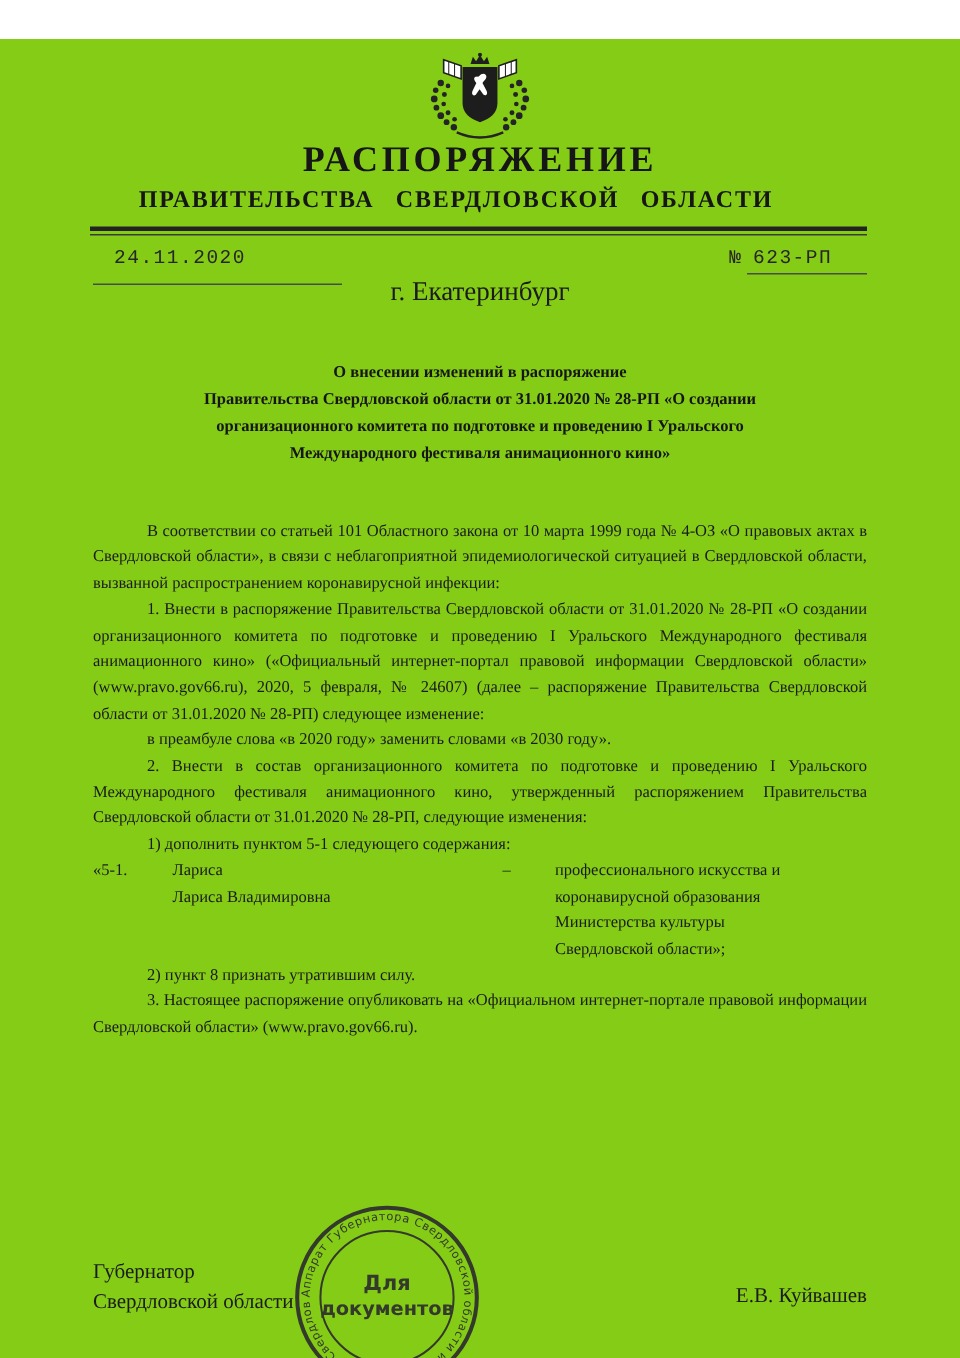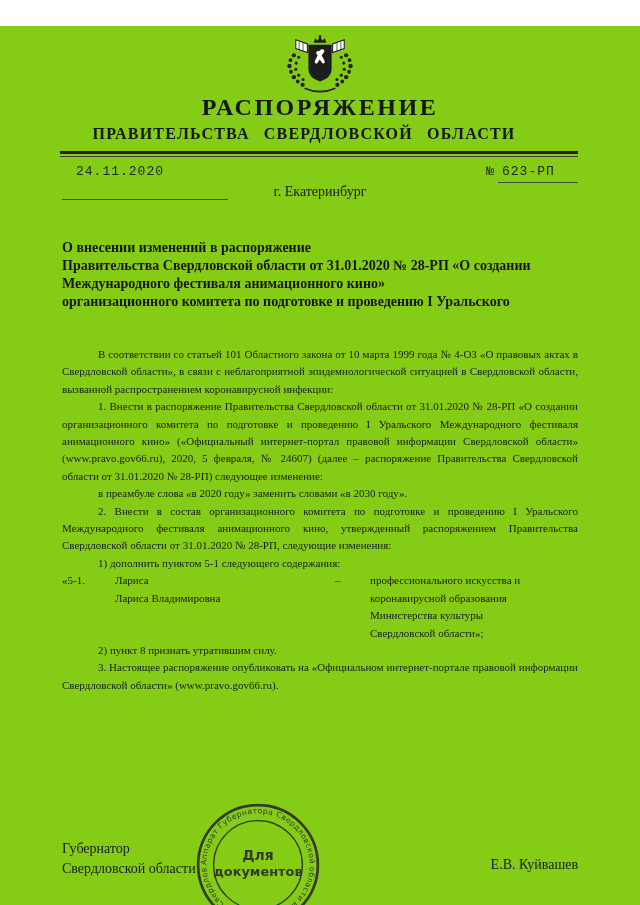--- a/index.html
+++ b/index.html
@@ -25,36 +25,36 @@
   .rule{position:absolute;top:125px;left:60px;width:518px;}
   .rule-thick{height:3px;background:#232323;}
   .rule-thin{height:1px;background:#3a3a3a;margin-top:2px;}
   .meta-row{
     position:absolute;top:138px;left:62px;width:516px;height:20px;
     font-family:"Liberation Mono","DejaVu Sans Mono",monospace;
     font-size:13px;color:#262626;
   }
   .date-field{
     position:absolute;left:0;top:0;width:152px;
-    border-bottom:1px solid #4a4a4a;padding:0 0 20px 14px;letter-spacing:1px;
+    border-bottom:1px solid #4a4a4a;padding:0 0 10px 14px;letter-spacing:1px;
   }
   .num-field{position:absolute;right:0;top:0;}
   .num-sign{display:inline-block;padding:0 4px 3px 0;}
   .num-value{
     display:inline-block;width:76px;border-bottom:1px solid #4a4a4a;
     padding:0 0 3px 4px;letter-spacing:1px;
   }
   .city{
     position:absolute;top:158px;left:0;width:640px;text-align:center;
-    font-size:14px;color:#1b1b1b;
+    font-size:18px;color:#1b1b1b;
   }
   
   .title-block{
-    position:absolute;top:213px;left:62px;width:516px;text-align:left;
-    font-size:14px;font-weight:bold;line-height:18px;color:#161616;
+    position:absolute;top:213px;left:62px;width:516px;text-align:center;
+    font-size:11px;font-weight:bold;line-height:18px;color:#161616;
   }
   
   .body-block{
     position:absolute;top:320px;left:62px;width:516px;
     font-size:11px;line-height:17.4px;color:#1b1b1b;
   }
   .body-block p{margin:0;text-indent:36px;text-align:justify;}
   .body-block p.single{text-align:left;}
   .member-row{
     display:grid;grid-template-columns:53px 220px 35px 1fr;
@@ -144,22 +144,22 @@
   <div class="meta-row">
     <span class="date-field">24.11.2020</span>
     <span class="num-field"><span class="num-sign">№</span><span class="num-value">623-РП</span></span>
   </div>
 
   <div class="city">г. Екатеринбург</div>
 
   <div class="title-block">
     <div>О внесении изменений в распоряжение</div>
     <div>Правительства Свердловской области от 31.01.2020 № 28-РП «О создании</div>
+    <div>организационного комитета по подготовке и проведению I Уральского</div>
     <div>Международного фестиваля анимационного кино»</div>
-    <div>организационного комитета по подготовке и проведению I Уральского</div>
   </div>
 
   <div class="body-block">
     <p>В соответствии со статьей 101 Областного закона от 10 марта 1999 года № 4-ОЗ «О правовых актах в Свердловской области», в связи с неблагоприятной эпидемиологической ситуацией в Свердловской области, вызванной распространением коронавирусной инфекции:</p>
     <p>1. Внести в распоряжение Правительства Свердловской области от 31.01.2020 № 28-РП «О создании организационного комитета по подготовке и проведению I Уральского Международного фестиваля анимационного кино» («Официальный интернет-портал правовой информации Свердловской области» (www.pravo.gov66.ru), 2020, 5 февраля, № 24607) (далее – распоряжение Правительства Свердловской области от 31.01.2020 № 28-РП) следующее изменение:</p>
     <p class="single">в преамбуле слова «в 2020 году» заменить словами «в 2030 году».</p>
     <p>2. Внести в состав организационного комитета по подготовке и проведению I Уральского Международного фестиваля анимационного кино, утвержденный распоряжением Правительства Свердловской области от 31.01.2020 № 28-РП, следующие изменения:</p>
     <p class="single">1) дополнить пунктом 5-1 следующего содержания:</p>
 
     <div class="member-row">

